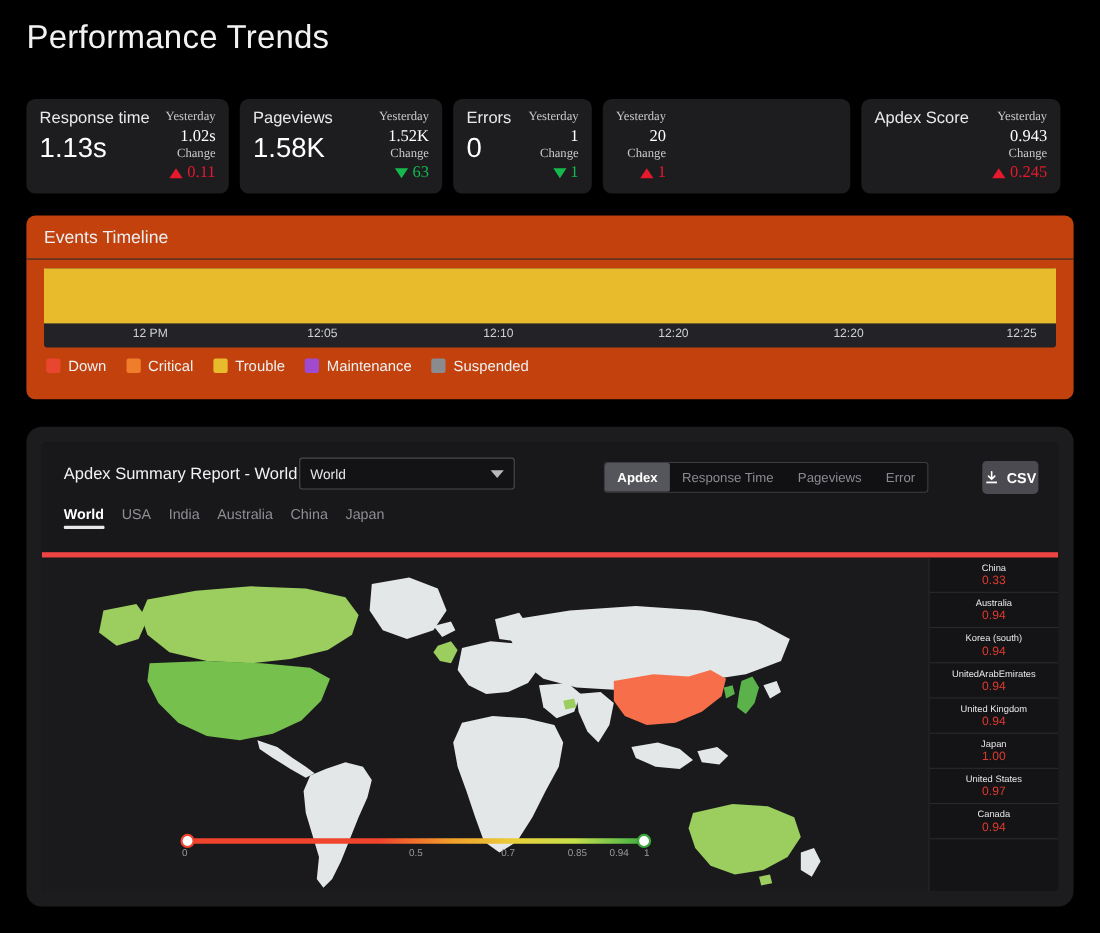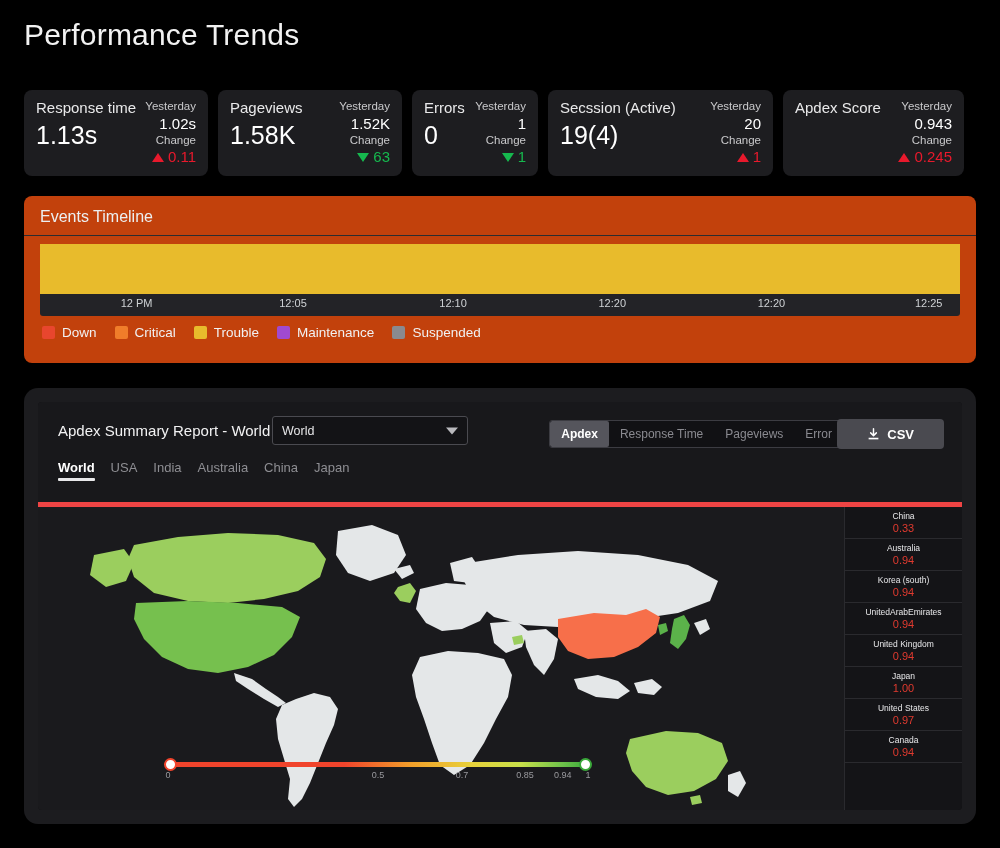--- a/index.html
+++ b/index.html
@@ -36,21 +36,21 @@
   .kpi-card.w3 { width: 126px; }
   .kpi-card.w4 { width: 225px; }
   .kpi-card.w5 { width: 181px; }
 
   .kpi-left { display: flex; flex-direction: column; justify-content: flex-start; }
   .kpi-title { font-size: 15px; color: #e9e9ea; font-weight: 400; white-space: nowrap; }
   .kpi-value { font-size: 25px; color: #ffffff; font-weight: 400; margin-top: 7px; line-height: 1; }
   .kpi-left.with-gauge { flex-direction: column; }
   .gauge-wrap { margin-top: 4px; }
 
-  .kpi-right { text-align: center; display: flex; flex-direction: column; align-items: flex-end; }
+  .kpi-right { text-align: center; display: flex; flex-direction: column; align-items: flex-end; font-family: Liberation Serif, serif; }
   .kpi-sub-label { font-size: 11.5px; color: #c9c9cb; line-height: 1.35; }
   .kpi-sub-value { font-size: 15px; color: #ffffff; line-height: 1.2; }
   .kpi-change { display: flex; align-items: center; gap: 4px; line-height: 1.2; }
   .tri { width: 0; height: 0; border-left: 6px solid transparent; border-right: 6px solid transparent; }
   .tri.up { border-bottom: 9px solid #e8192c; }
   .tri.down { border-top: 9px solid #16b84e; }
   .chg-text { font-size: 15px; }
   .chg-text.up { color: #e8192c; }
   .chg-text.down { color: #16b84e; }
 
@@ -143,21 +143,21 @@
     border: 1px solid #3c3c42; border-radius: 3px; overflow: hidden;
     background: #111114;
   }
   .mseg {
     display: flex; align-items: center; padding: 0 11px;
     font-size: 12px; color: #8a8a90; white-space: nowrap;
   }
   .mseg.active { background: #55555c; color: #ffffff; font-weight: 700; border-radius: 2px; }
   .csv-btn {
     position: absolute; right: 18px; top: 17px;
-    height: 30px; padding: 0 30px;
+    height: 30px; padding: 0 2px;
     background: #4a4a50; border-radius: 4px;
     display: flex; align-items: center; gap: 7px;
     color: #ffffff; font-size: 13px; font-weight: 700;
   }
   .dl-icon { display: block; }
 
   
   .map-area {
     position: absolute; left: 0; right: 118px; top: 105px; bottom: 0;
     background: #1a1a1d;
@@ -254,24 +254,20 @@
         <div class="kpi-sub-value">1</div>
         <div class="kpi-sub-label">Change</div>
         <div class="kpi-change">
           <span class="tri down"></span>
           <span class="chg-text down">1</span>
         </div>
       </div>
     </div>
 
     <div class="kpi-card w4">
-      <div class="kpi-left">
-        <div class="kpi-title">Secssion (Active)</div>
-        <div class="kpi-value">19(4)</div>
-      </div>
       <div class="kpi-right">
         <div class="kpi-sub-label">Yesterday</div>
         <div class="kpi-sub-value">20</div>
         <div class="kpi-sub-label">Change</div>
         <div class="kpi-change">
           <span class="tri up"></span>
           <span class="chg-text up">1</span>
         </div>
       </div>
     </div>

